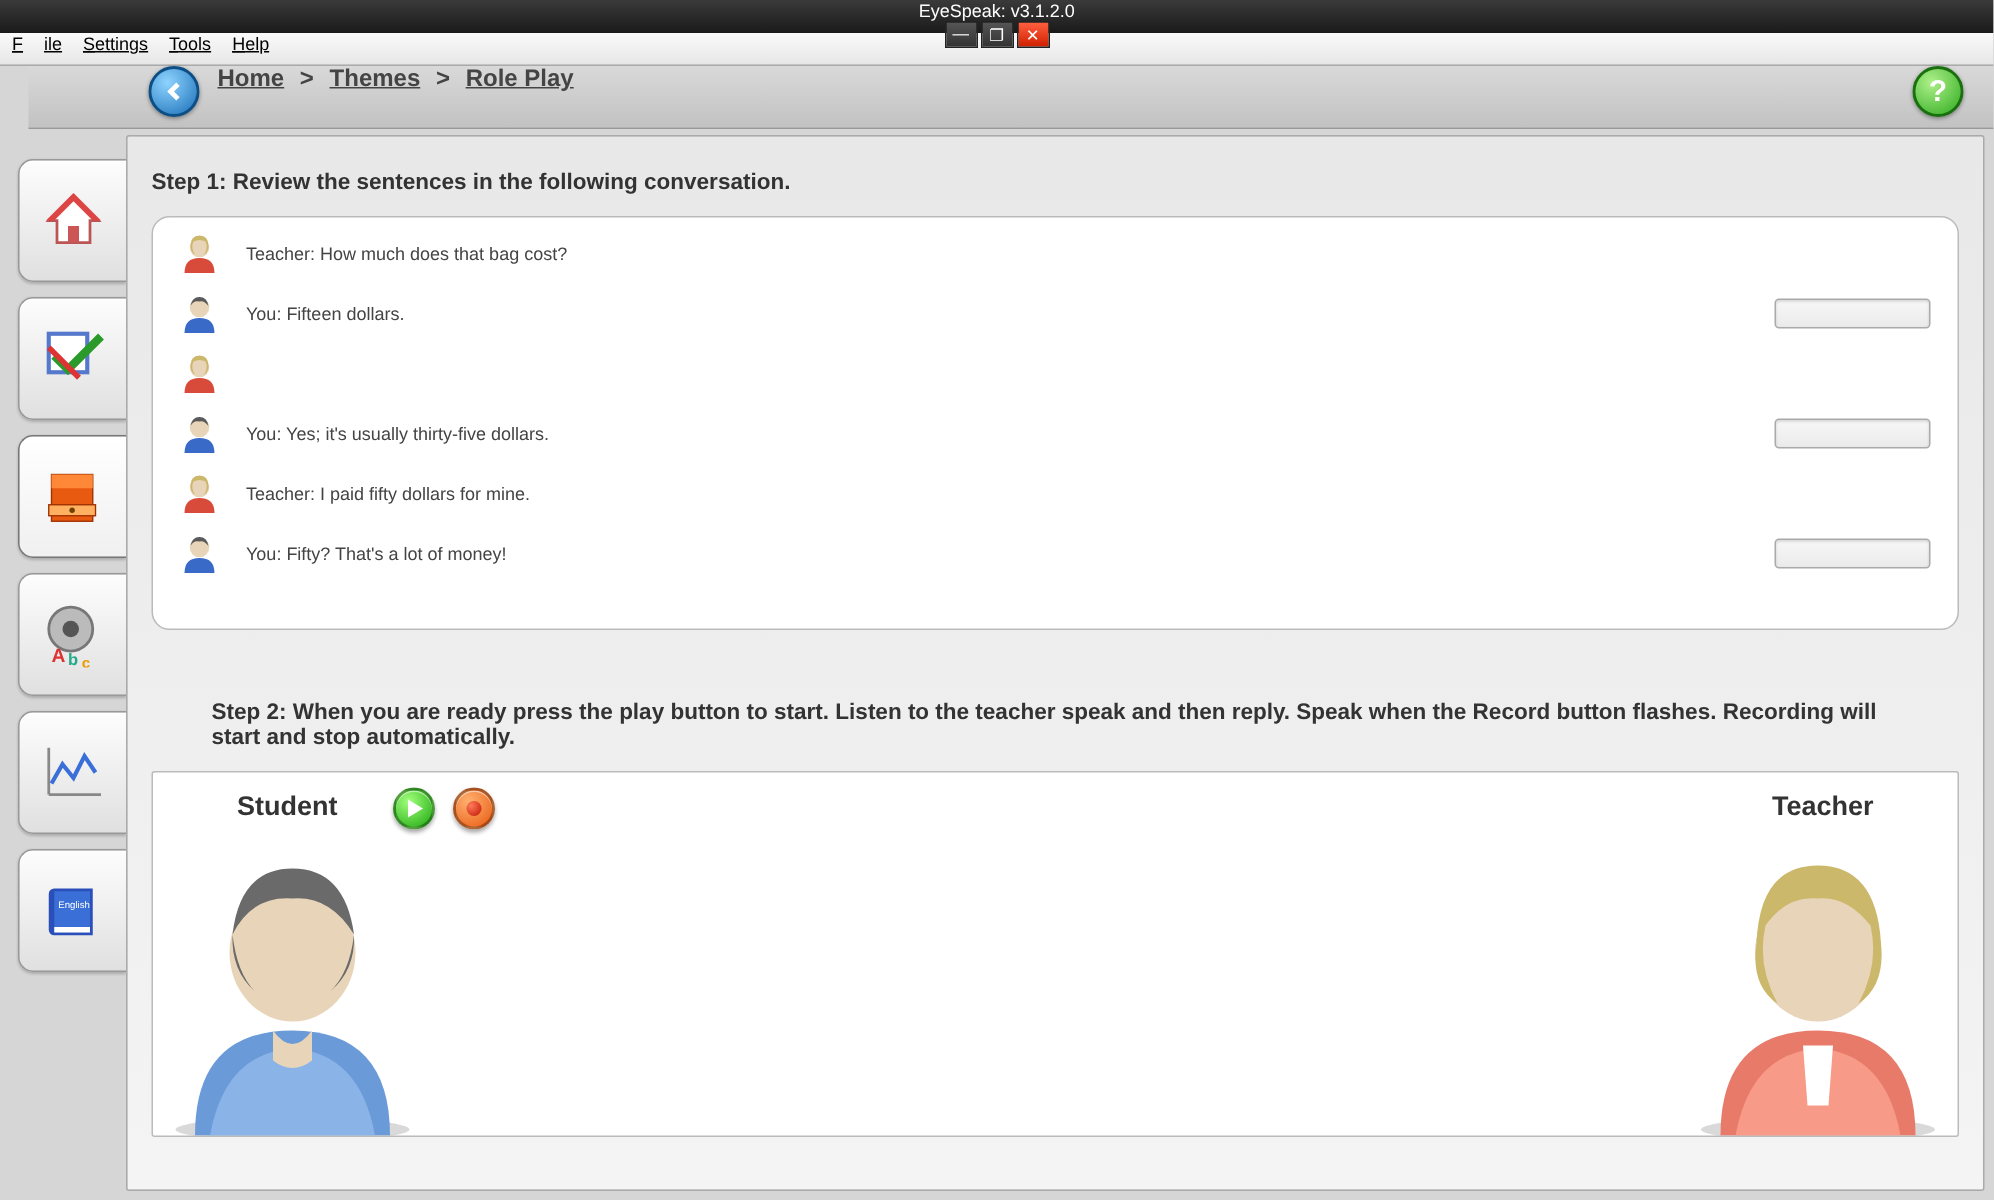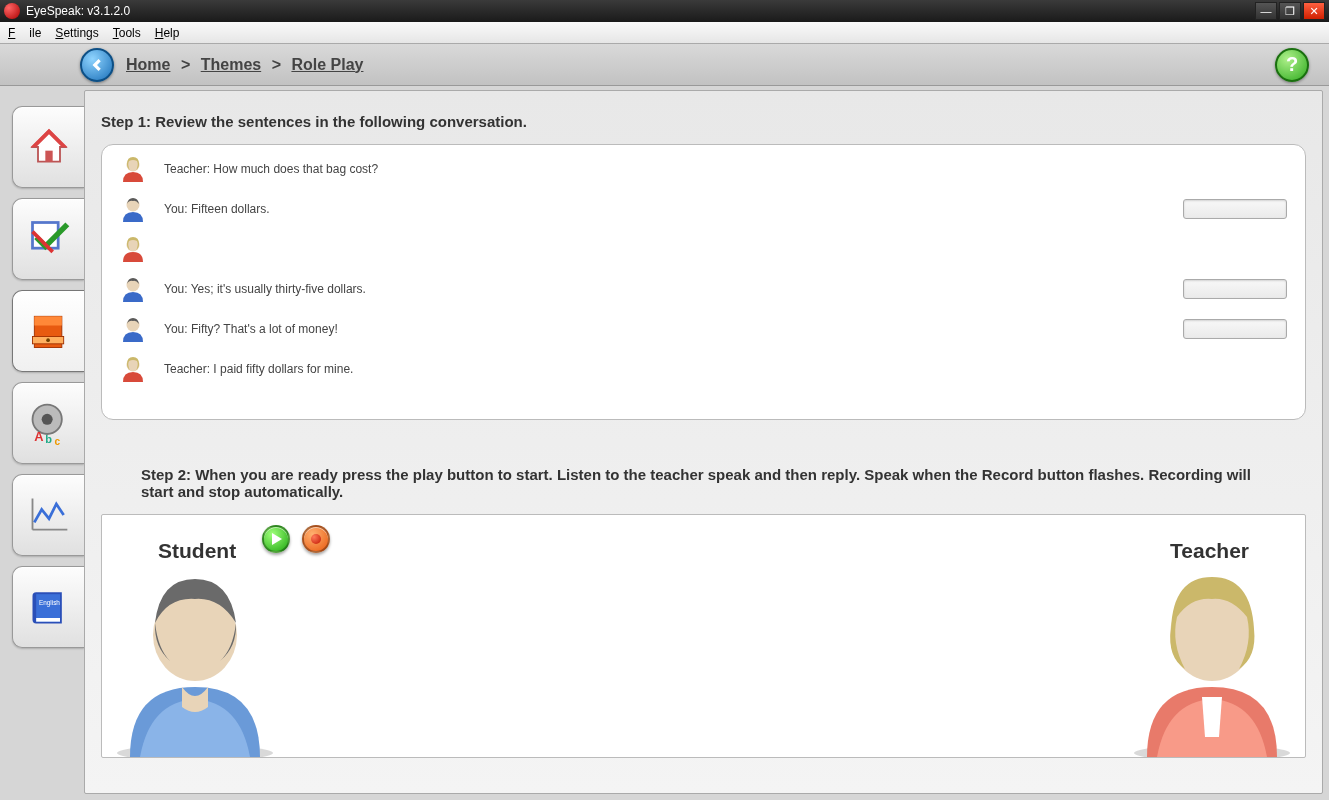--- a/index.html
+++ b/index.html
@@ -11,51 +11,53 @@
   overflow: hidden;
   font-size: 12px;
 }
 .titlebar {
   background: linear-gradient(#3a3a3a, #1a1a1a);
   height: 22px;
   display: flex;
   align-items: center;
   color: #fff;
   padding: 0 4px;
+  flex-direction: column;
 }
 .titlebar .icon-slot { width: 16px; height: 16px; background: radial-gradient(circle at 30% 30%, #ff6666, #aa0000); border-radius: 50%; margin-right: 6px; }
 .titlebar .title { flex: 1; font-size: 12px; }
 .winbtns { display: flex; gap: 2px; }
 .winbtn {
   width: 22px; height: 18px;
   background: linear-gradient(#555,#333);
   border: 1px solid #222;
   display: flex; align-items: center; justify-content: center;
   color: #fff; font-size: 11px;
   cursor: pointer;
 }
 .winbtn.close { background: linear-gradient(#ff6040,#d02000); }
 .menubar {
   background: linear-gradient(#fafafa,#e6e6e6);
   height: 22px;
   display: flex;
-  align-items: center;
+  align-items: flex-start;
   padding: 0 8px;
   border-bottom: 1px solid #aaa;
+  text-decoration: underline;
 }
 .menubar span { margin-right: 14px; cursor: pointer; }
 .menubar span u { text-decoration: underline; }
 .breadcrumb-bar {
   background: linear-gradient(#d9d9d9,#c2c2c2);
   height: 42px;
   display: flex;
-  align-items: center;
   padding: 0 20px 0 80px;
   border-bottom: 1px solid #999;
   position: relative;
+  margin-left: 19px;
 }
 .back-btn {
   width: 34px; height: 34px;
   border-radius: 50%;
   background: radial-gradient(circle at 35% 30%, #8fd4ff, #1a6fb8);
   border: 2px solid #0d4f85;
   display: flex; align-items: center; justify-content: center;
   cursor: pointer;
   margin-right: 12px;
   box-shadow: 0 1px 3px rgba(0,0,0,.4);
@@ -149,22 +151,22 @@
 }
 .practice-panel {
   background: #fff;
   border: 1px solid #bbb;
   border-radius: 2px;
   height: 244px;
   position: relative;
 }
 .role-label {
   position: absolute;
-  top: 24px;
-  font-size: 21px;
+  top: 12px;
+  font-size: 18px;
   font-weight: bold;
   color: #333;
 }
 .role-label.student { left: 56px; }
 .role-label.teacher { right: 56px; }
 .controls {
   position: absolute;
   top: 10px; left: 160px;
   display: flex; gap: 12px;
 }
@@ -301,34 +303,34 @@
           <div class="avatar-sm"><svg viewBox="0 0 26 26">
               <path d="M3 26 Q3 16 13 16 Q23 16 23 26 Z" fill="#3a6ac8"></path>
               <circle cx="13" cy="9" r="6.5" fill="#e8d4b8"></circle>
               <path d="M7 8 Q8 2 13 2 Q18 2 19 8 Q16 4 13 5 Q9 4 7 8Z" fill="#5a5a5a"></path>
             </svg></div>
           <div class="convo-text">You: Yes; it's usually thirty-five dollars.</div>
           <div class="progress-slot"></div>
         </div>
         <div class="convo-row">
           <div class="avatar-sm"><svg viewBox="0 0 26 26">
+              <path d="M3 26 Q3 16 13 16 Q23 16 23 26 Z" fill="#d84a3a"></path>
+              <circle cx="13" cy="9" r="6.5" fill="#e8d4b8"></circle>
+              <path d="M7 8 Q7 1 13 1 Q19 1 19 8 Q19 12 16 14 Q19 9 17 5 Q13 3 9 5 Q7 9 10 14 Q7 12 7 8Z" fill="#cbb86a"></path>
+            </svg></div>
+          <div class="convo-text">Teacher: I paid fifty dollars for mine.</div>
+        </div>
+        <div class="convo-row">
+          <div class="avatar-sm"><svg viewBox="0 0 26 26">
               <path d="M3 26 Q3 16 13 16 Q23 16 23 26 Z" fill="#3a6ac8"></path>
               <circle cx="13" cy="9" r="6.5" fill="#e8d4b8"></circle>
               <path d="M7 8 Q8 2 13 2 Q18 2 19 8 Q16 4 13 5 Q9 4 7 8Z" fill="#5a5a5a"></path>
             </svg></div>
           <div class="convo-text">You: Fifty? That's a lot of money!</div>
           <div class="progress-slot"></div>
-        </div>
-        <div class="convo-row">
-          <div class="avatar-sm"><svg viewBox="0 0 26 26">
-              <path d="M3 26 Q3 16 13 16 Q23 16 23 26 Z" fill="#d84a3a"></path>
-              <circle cx="13" cy="9" r="6.5" fill="#e8d4b8"></circle>
-              <path d="M7 8 Q7 1 13 1 Q19 1 19 8 Q19 12 16 14 Q19 9 17 5 Q13 3 9 5 Q7 9 10 14 Q7 12 7 8Z" fill="#cbb86a"></path>
-            </svg></div>
-          <div class="convo-text">Teacher: I paid fifty dollars for mine.</div>
         </div>
       </div>
 
     <div class="step-head" style="padding:0 40px;margin-top:46px;">Step 2: When you are ready press the play button to start. Listen to the teacher speak and then reply. Speak when the Record button flashes. Recording will start and stop automatically.</div>
     <div class="practice-panel">
       <div class="role-label student">Student</div>
       <div class="role-label teacher">Teacher</div>
       <div class="controls">
         <div class="ctrl-btn ctrl-play"></div>
         <div class="ctrl-btn ctrl-rec"></div>

